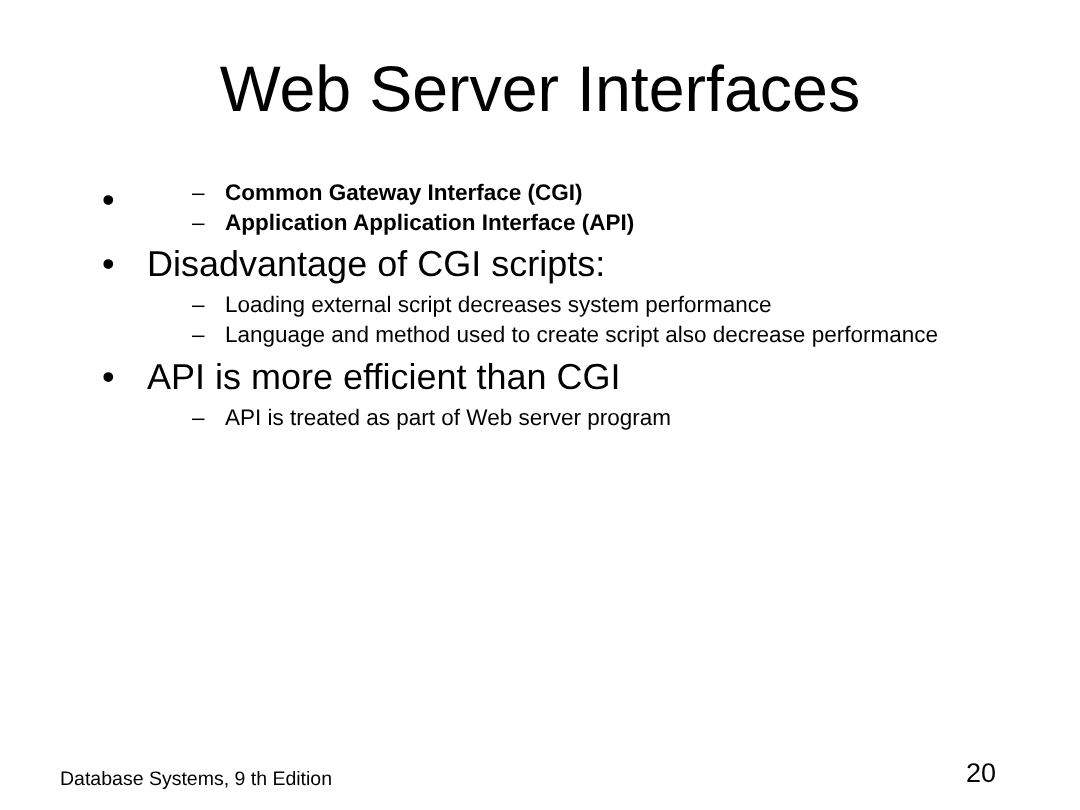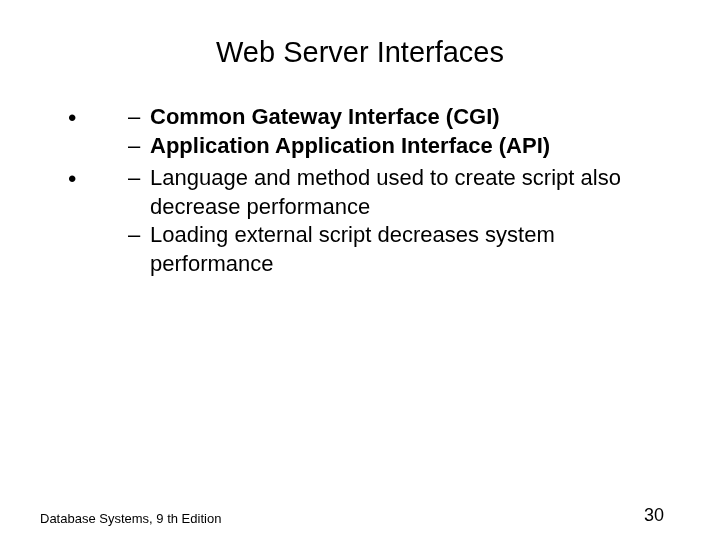--- a/index.html
+++ b/index.html
@@ -6,21 +6,21 @@
   html, body { width: 720px; height: 540px; }
   body {
     font-family: Arial, Helvetica, sans-serif;
     background: #fff;
     color: #000;
     position: relative;
     padding: 30px 40px 0 40px;
   }
   .title {
     text-align: center;
-    font-size: 29px;
+    font-size: 43px;
     font-weight: 400;
     margin-top: 6px;
     margin-bottom: 34px;
   }
   ul.level1 {
     list-style: none;
     padding-left: 28px;
   }
   ul.level1 > li {
     font-size: 24px;
@@ -36,21 +36,21 @@
     top: 0;
     font-size: 24px;
   }
   ul.level2 {
     list-style: none;
     padding-left: 30px;
     margin-top: 2px;
     margin-bottom: 4px;
   }
   ul.level2 > li {
-    font-size: 22px;
+    font-size: 15px;
     line-height: 1.3;
     position: relative;
     padding-left: 22px;
   }
   ul.level2 > li::before {
     content: "–";
     position: absolute;
     left: 0;
     top: 0;
   }
@@ -73,23 +73,30 @@
 <h1 class="title">Web Server Interfaces</h1>
 
 <ul class="level1">
   <li>
     <ul class="level2">
       <li><span class="bold">Common Gateway Interface (CGI)</span></li>
       <li><span class="bold">Application Application Interface (API)</span></li>
     </ul>
   </li>
   <li>
+    <span>Disadvantage of CGI scripts:</span>
     <ul class="level2">
+      <li><span>Loading external script decreases system performance</span></li>
       <li><span>Language and method used to create script also decrease performance</span></li>
-      <li><span>Loading external script decreases system performance</span></li>
+    </ul>
+  </li>
+  <li>
+    <span>API is more efficient than CGI</span>
+    <ul class="level2">
+      <li><span>API is treated as part of Web server program</span></li>
     </ul>
   </li>
 </ul>
 
 <div class="footer">
   <span>Database Systems, 9 th Edition</span>
-  <span class="page">30</span>
+  <span class="page">20</span>
 </div>
 
 </body></html>

